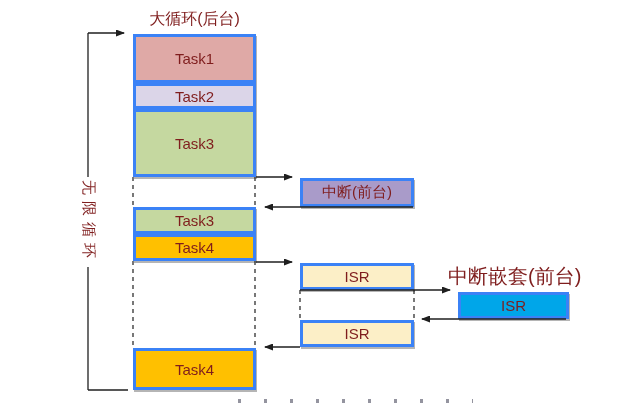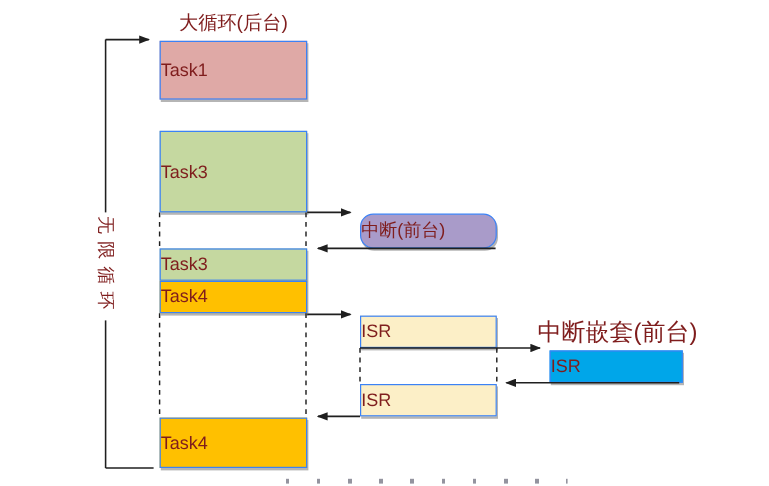--- a/index.html
+++ b/index.html
@@ -14,36 +14,37 @@
   }
   .lbl {
     position: absolute;
     font-size: 16px;
     text-align: center;
     white-space: nowrap;
   }
   .box {
     position: absolute;
     box-sizing: border-box;
-    border: 1px solid #3b82f6;
+    border: 3px solid #3b82f6;
     display: flex;
     align-items: center;
+    justify-content: center;
     font-size: 15px;
     box-shadow: 1px 2px 0 rgba(90,90,90,0.45);
     z-index: 1;
   }
   
   .task1   { left:133px; top:34px;  width:123px; height:49px; background:#dfa9a6; }
   .task2   { left:133px; top:83px;  width:123px; height:26px; background:#dbd5e8; }
   .task3a  { left:133px; top:109px; width:123px; height:68px; background:#c5d8a0; }
   .task3b  { left:133px; top:207px; width:123px; height:27px; background:#c5d8a0; }
   .task4a  { left:133px; top:234px; width:123px; height:27px; background:#ffc000; }
   .task4b  { left:133px; top:348px; width:123px; height:42px; background:#ffc000; }
   
-  .intbox  { left:300px; top:178px; width:114px; height:29px; background:#a99bc9;border-radius:11px; }
+  .intbox  { left:300px; top:178px; width:114px; height:29px; background:#a99bc9; }
   .isr1    { left:300px; top:263px; width:114px; height:27px; background:#fcefc7; }
   .isr2    { left:300px; top:320px; width:114px; height:27px; background:#fcefc7; }
   .isrnest { left:458px; top:292px; width:111px; height:27px; background:#00a6e9; }
 
   .title-lbl  { left:133px; top:9px; width:123px; }
   .nested-lbl { left:448px; top:263px; width:131px; font-size:20px; }
 
   .loop-lbl {
     position: absolute;
     left: 88px; top: 222px;
@@ -103,20 +104,23 @@
 
     <line x1="300" y1="290" x2="300" y2="320" stroke="#1f1f1f" stroke-width="1.2" stroke-dasharray="4 4"></line>
     <line x1="414" y1="290" x2="414" y2="320" stroke="#1f1f1f" stroke-width="1.2" stroke-dasharray="4 4"></line>
   </svg>
 
   <div class="loop-lbl">无限循环</div>
 
   <div class="box task1">
     <span>Task1</span>
   </div>
+  <div class="box task2">
+    <span>Task2</span>
+  </div>
   <div class="box task3a">
     <span>Task3</span>
   </div>
   <div class="box task3b">
     <span>Task3</span>
   </div>
   <div class="box task4a">
     <span>Task4</span>
   </div>
   <div class="box task4b">

